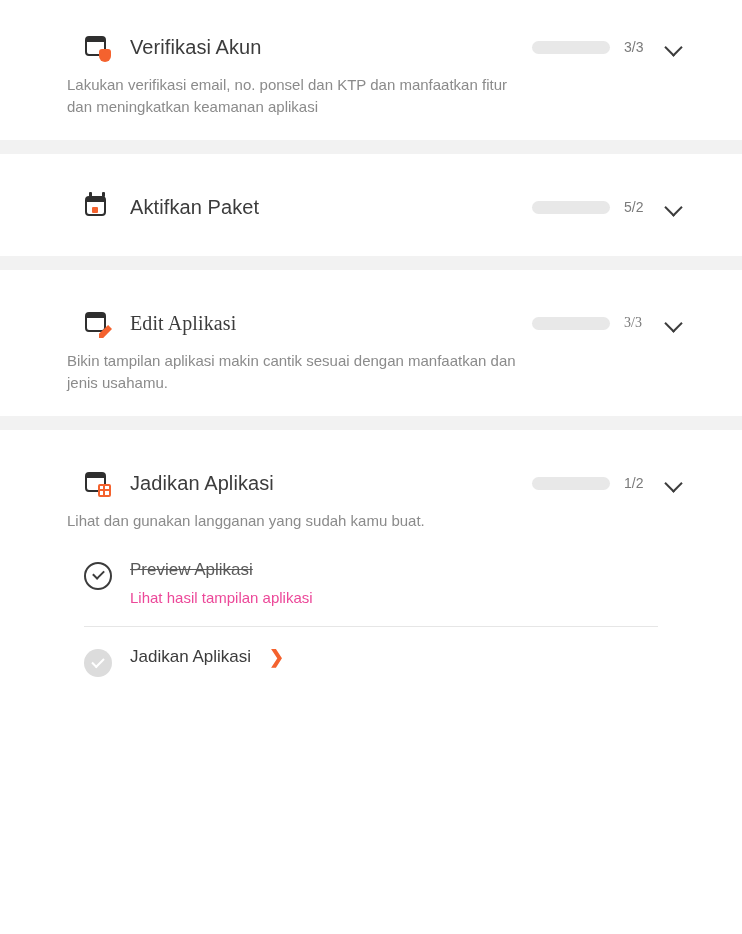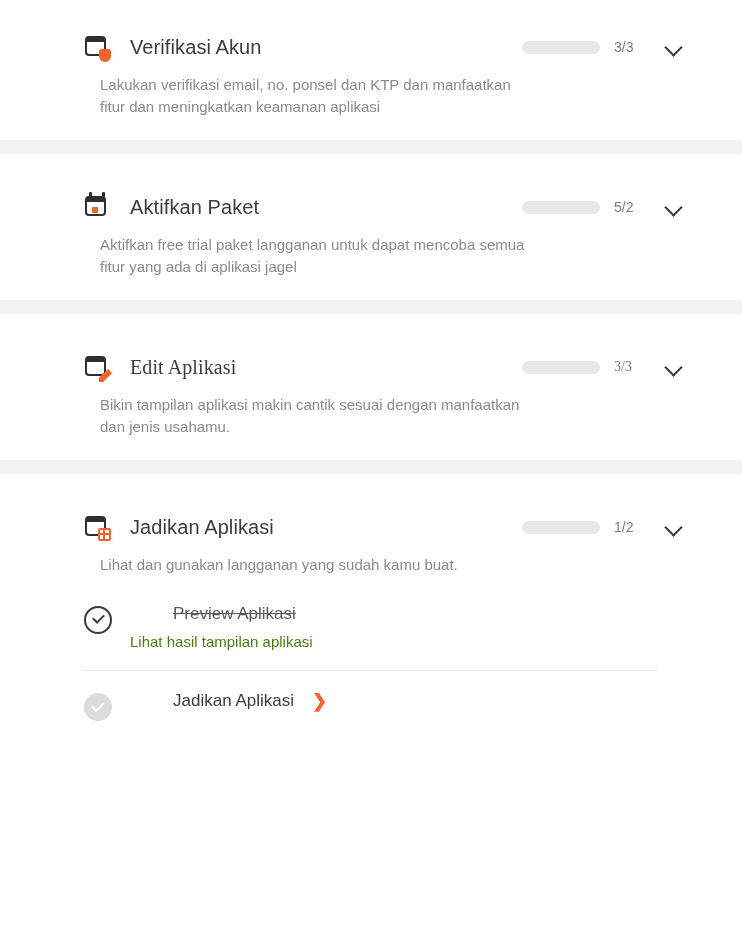--- a/index.html
+++ b/index.html
@@ -43,21 +43,21 @@
     color: #3c3c3c;
     font-weight: 400;
     letter-spacing: 0.1px;
     flex: 1 1 auto;
     white-space: nowrap;
   }
   .progress-wrap {
     display: flex;
     align-items: center;
     flex: 0 0 auto;
-    margin-right: 24px;
+    margin-right: 14px;
   }
   .progress-track {
     width: 78px;
     height: 13px;
     border-radius: 7px;
     background: #e8e8e8;
     overflow: hidden;
     position: relative;
   }
   .progress-fill {
@@ -82,21 +82,21 @@
     position: absolute;
     left: 3px;
     top: 5px;
     width: 11px;
     height: 11px;
     border-right: 2.2px solid #3c3c3c;
     border-bottom: 2.2px solid #3c3c3c;
     transform: rotate(45deg);
   }
   .section-desc {
-    padding: 0 84px 0 100px;
+    padding: 0 84px 0 67px;
     font-size: 15px;
     line-height: 22px;
     color: #8b8b8b;
     max-width: 620px;
   }
   .divider-band {
     height: 14px;
     background: #f2f2f2;
     margin-top: 22px;
   }
@@ -143,40 +143,39 @@
     width: 10px;
     height: 5px;
     border-left: 2px solid #ffffff;
     border-bottom: 2px solid #ffffff;
     transform: rotate(-45deg);
   }
   .sub-body { flex: 1 1 auto; }
   .sub-title-row {
     display: flex;
     align-items: center;
-    margin-left: 43px;
   }
   .sub-title {
     font-size: 17px;
     color: #3c3c3c;
   }
   .sub-title.struck {
     text-decoration: line-through;
     color: #5a5a5a;
   }
   .sub-arrow {
     margin-left: 18px;
     color: #f4622e;
     font-size: 18px;
     font-weight: bold;
     line-height: 1;
   }
   .sub-desc {
     font-size: 15px;
-    color: #4d7c0f;
+    color: #ec4899;
     margin-top: 9px;
   }
   .sub-sep {
     height: 1px;
     background: #e6e6e6;
     margin: 6px 0 4px 0;
   }
 
   
   .ico-base {
@@ -308,21 +307,20 @@
       </span>
       <span class="sec-title">Aktifkan Paket</span>
       <span class="progress-wrap">
         <span class="progress-track">
           <span class="progress-fill" style="width:100%"></span>
         </span>
         <span class="progress-label">5/2</span>
       </span>
       <span class="chev"></span>
     </div>
-    <div class="section-desc">Aktifkan free trial paket langganan untuk dapat mencoba semua fitur yang ada di aplikasi jagel</div>
     <div class="divider-band"></div>
   </div>
 
   <div class="section">
     <div class="section-header" style="margin-top:26px;font-family:Liberation Serif, serif;">
       <span class="sec-icon">
         <span class="ico-base topbar"></span>
         <span class="ico-pen"></span>
       </span>
       <span class="sec-title">Edit Aplikasi</span>

